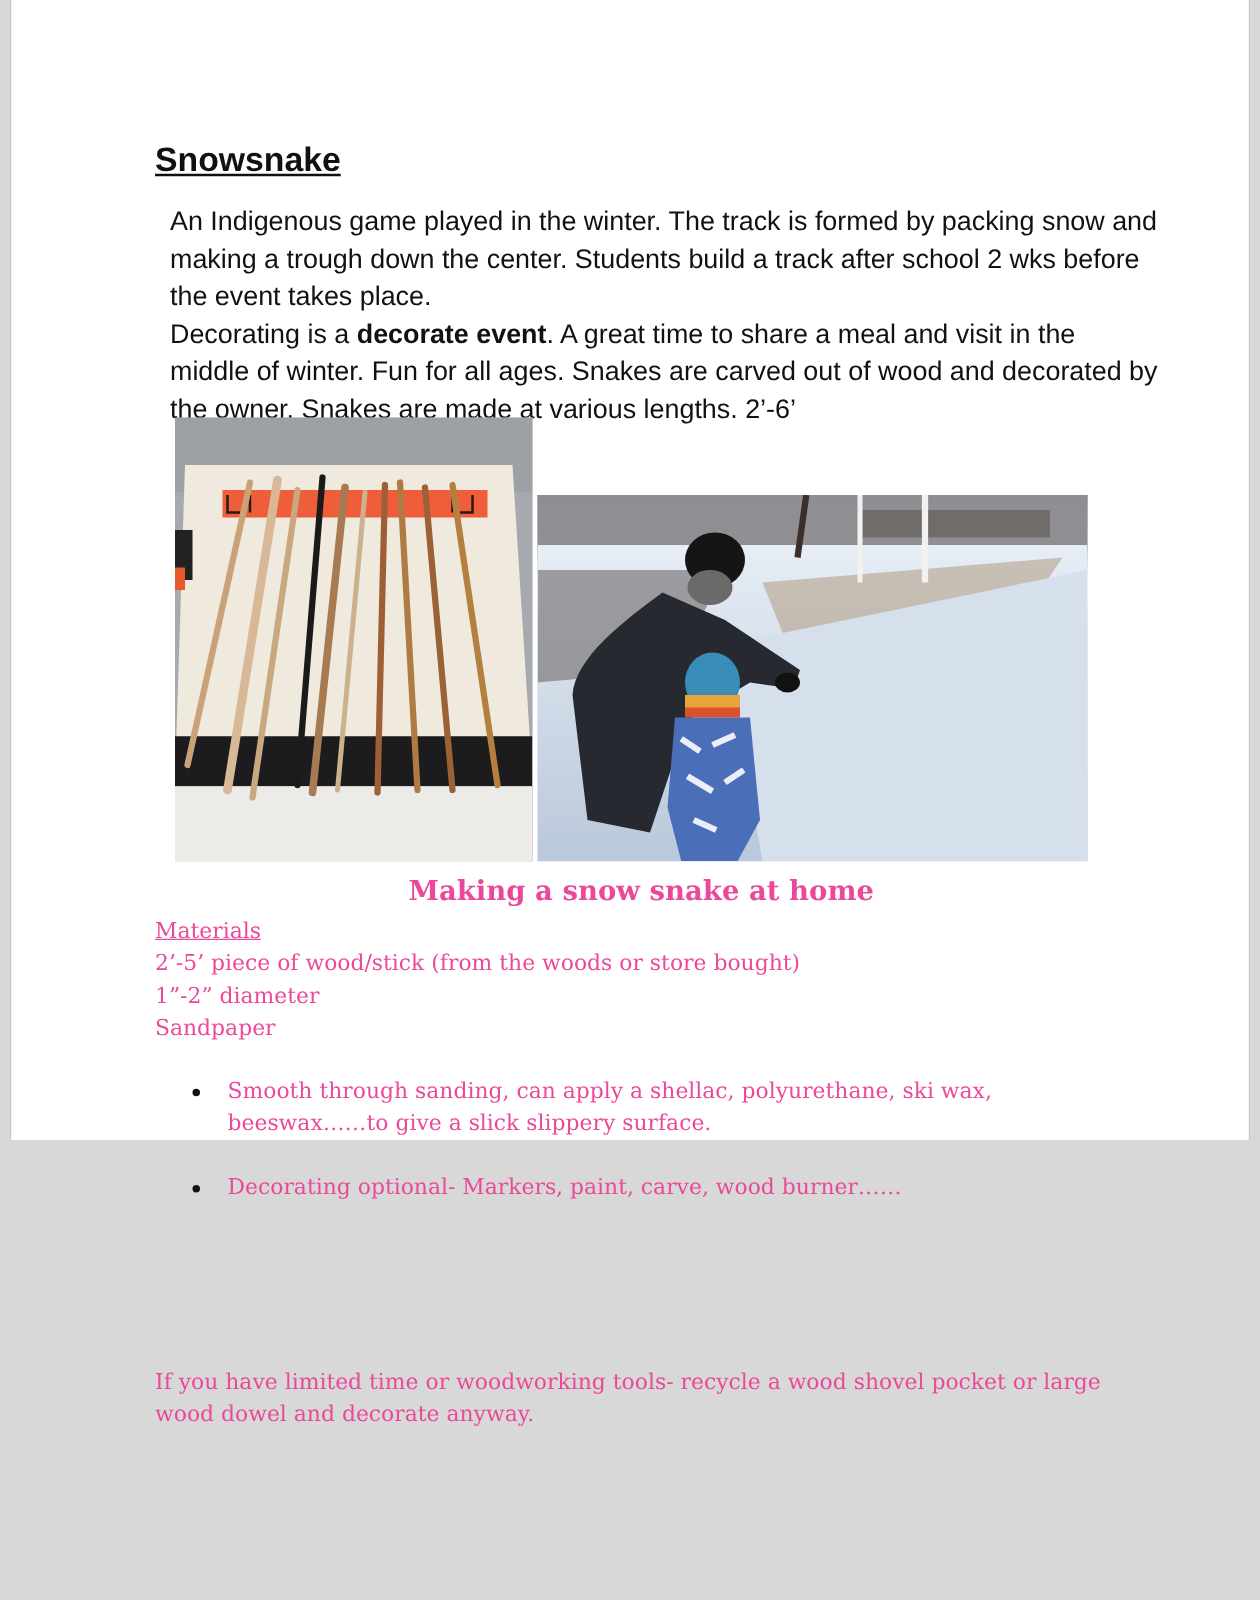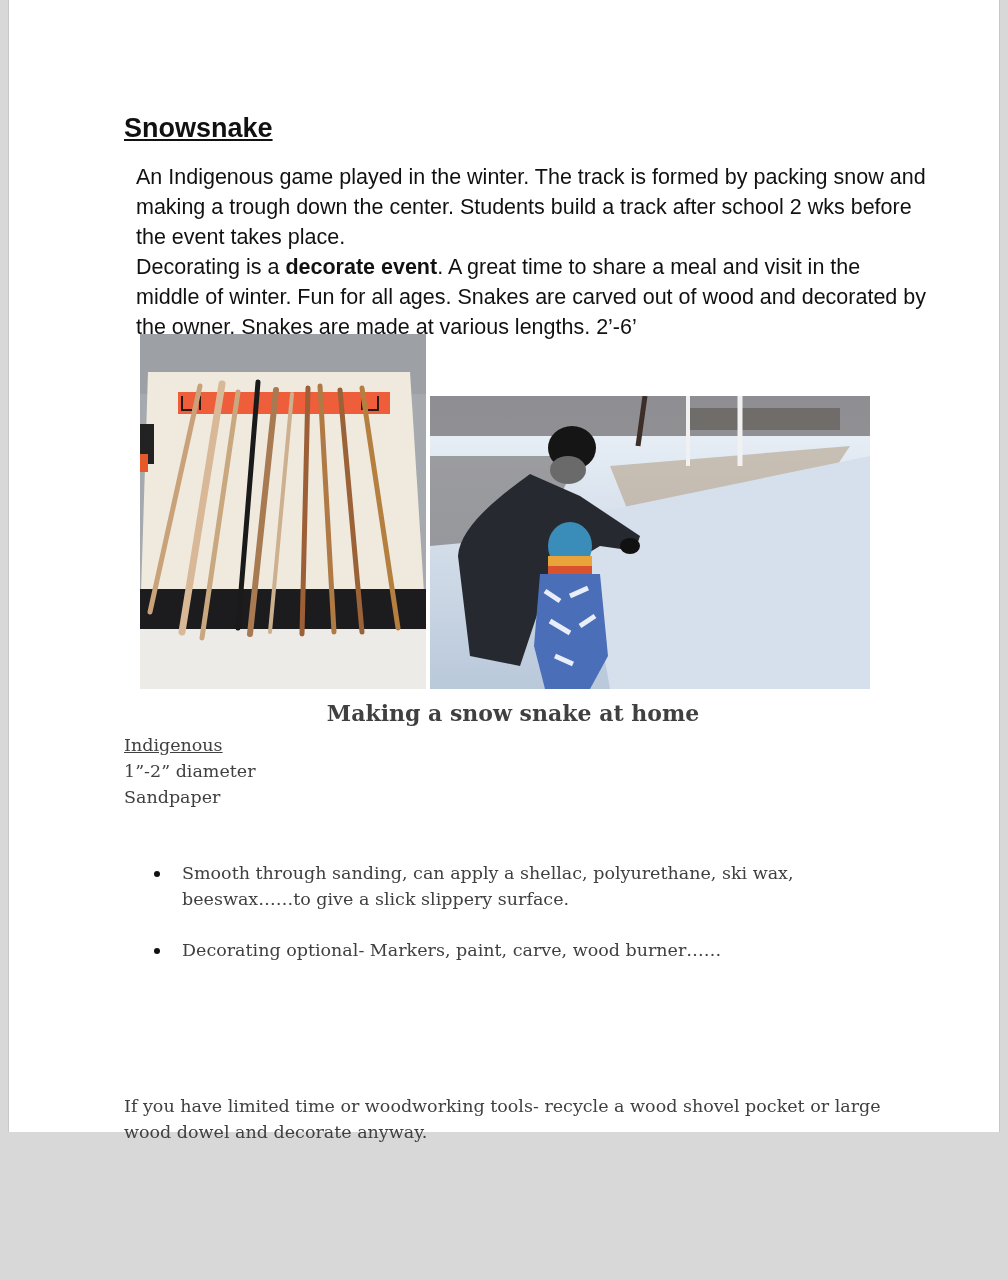--- a/index.html
+++ b/index.html
@@ -5,28 +5,28 @@
     html, body { margin: 0; padding: 0; }
     body {
       width: 1008px; height: 1280px;
       background: #d8d8d8;
       position: relative;
       overflow: hidden;
     }
     .page {
       position: absolute;
       left: 8px; top: 0;
-      width: 992px; height: 1132px;
+      width: 992px; height: 912px;
       background: #ffffff;
       border-left: 1px solid #c9c9c9;
       border-right: 1px solid #c9c9c9;
       box-sizing: border-box;
     }
     .sans { font-family: "Liberation Sans", sans-serif; color: #111; }
-    .serif { font-family: "DejaVu Serif", serif; color: #404040; }
+    .serif { font-family: "DejaVu Serif", serif; color: #ec4899; }
 
     .title {
       position: absolute; left: 115px; top: 113px;
       font-size: 27px; font-weight: bold; text-decoration: underline;
       margin: 0;
     }
     .intro {
       position: absolute; left: 115px; top: 150px; width: 790px;
       font-size: 21.5px; line-height: 30px;
       margin: 12px;
@@ -144,21 +144,22 @@
       <rect x="118" y="160" width="44" height="12" fill="#e8a33a"></rect>
       <rect x="118" y="170" width="44" height="8" fill="#d9512d"></rect>
       <path d="M110 178 L170 178 L178 260 L160 293 L115 293 L104 250 Z" fill="#4a6fb8"></path>
       <path d="M115 195 l15 10 M140 200 l18 -8 M120 225 l20 12 M150 230 l15 -10 M125 260 l18 8" stroke="#e9eef8" stroke-width="5"></path>
     </svg>
   </div>
 
   <h2 class="section-heading serif">Making a snow snake at home</h2>
 
   <div class="materials serif">
-    <span class="label">Indigenous</span>
+    <span class="label">Materials</span>
+    <span class="line">2’-5’  piece of  wood/stick  (from the woods or store bought)</span>
     <span class="line">1”-2” diameter</span>
     <span class="line">Sandpaper</span>
   </div>
 
   <ul class="bullets serif">
     <li><span class="dot"></span><span>Smooth through sanding, can apply a shellac, polyurethane, ski wax, beeswax……to give a slick slippery surface.</span></li>
     <li><span class="dot"></span><span>Decorating optional- Markers, paint, carve, wood burner……</span></li>
   </ul>
 
   <p class="footer-note serif">If you have limited time or woodworking tools- recycle a wood shovel pocket or large wood dowel and decorate anyway.</p>

